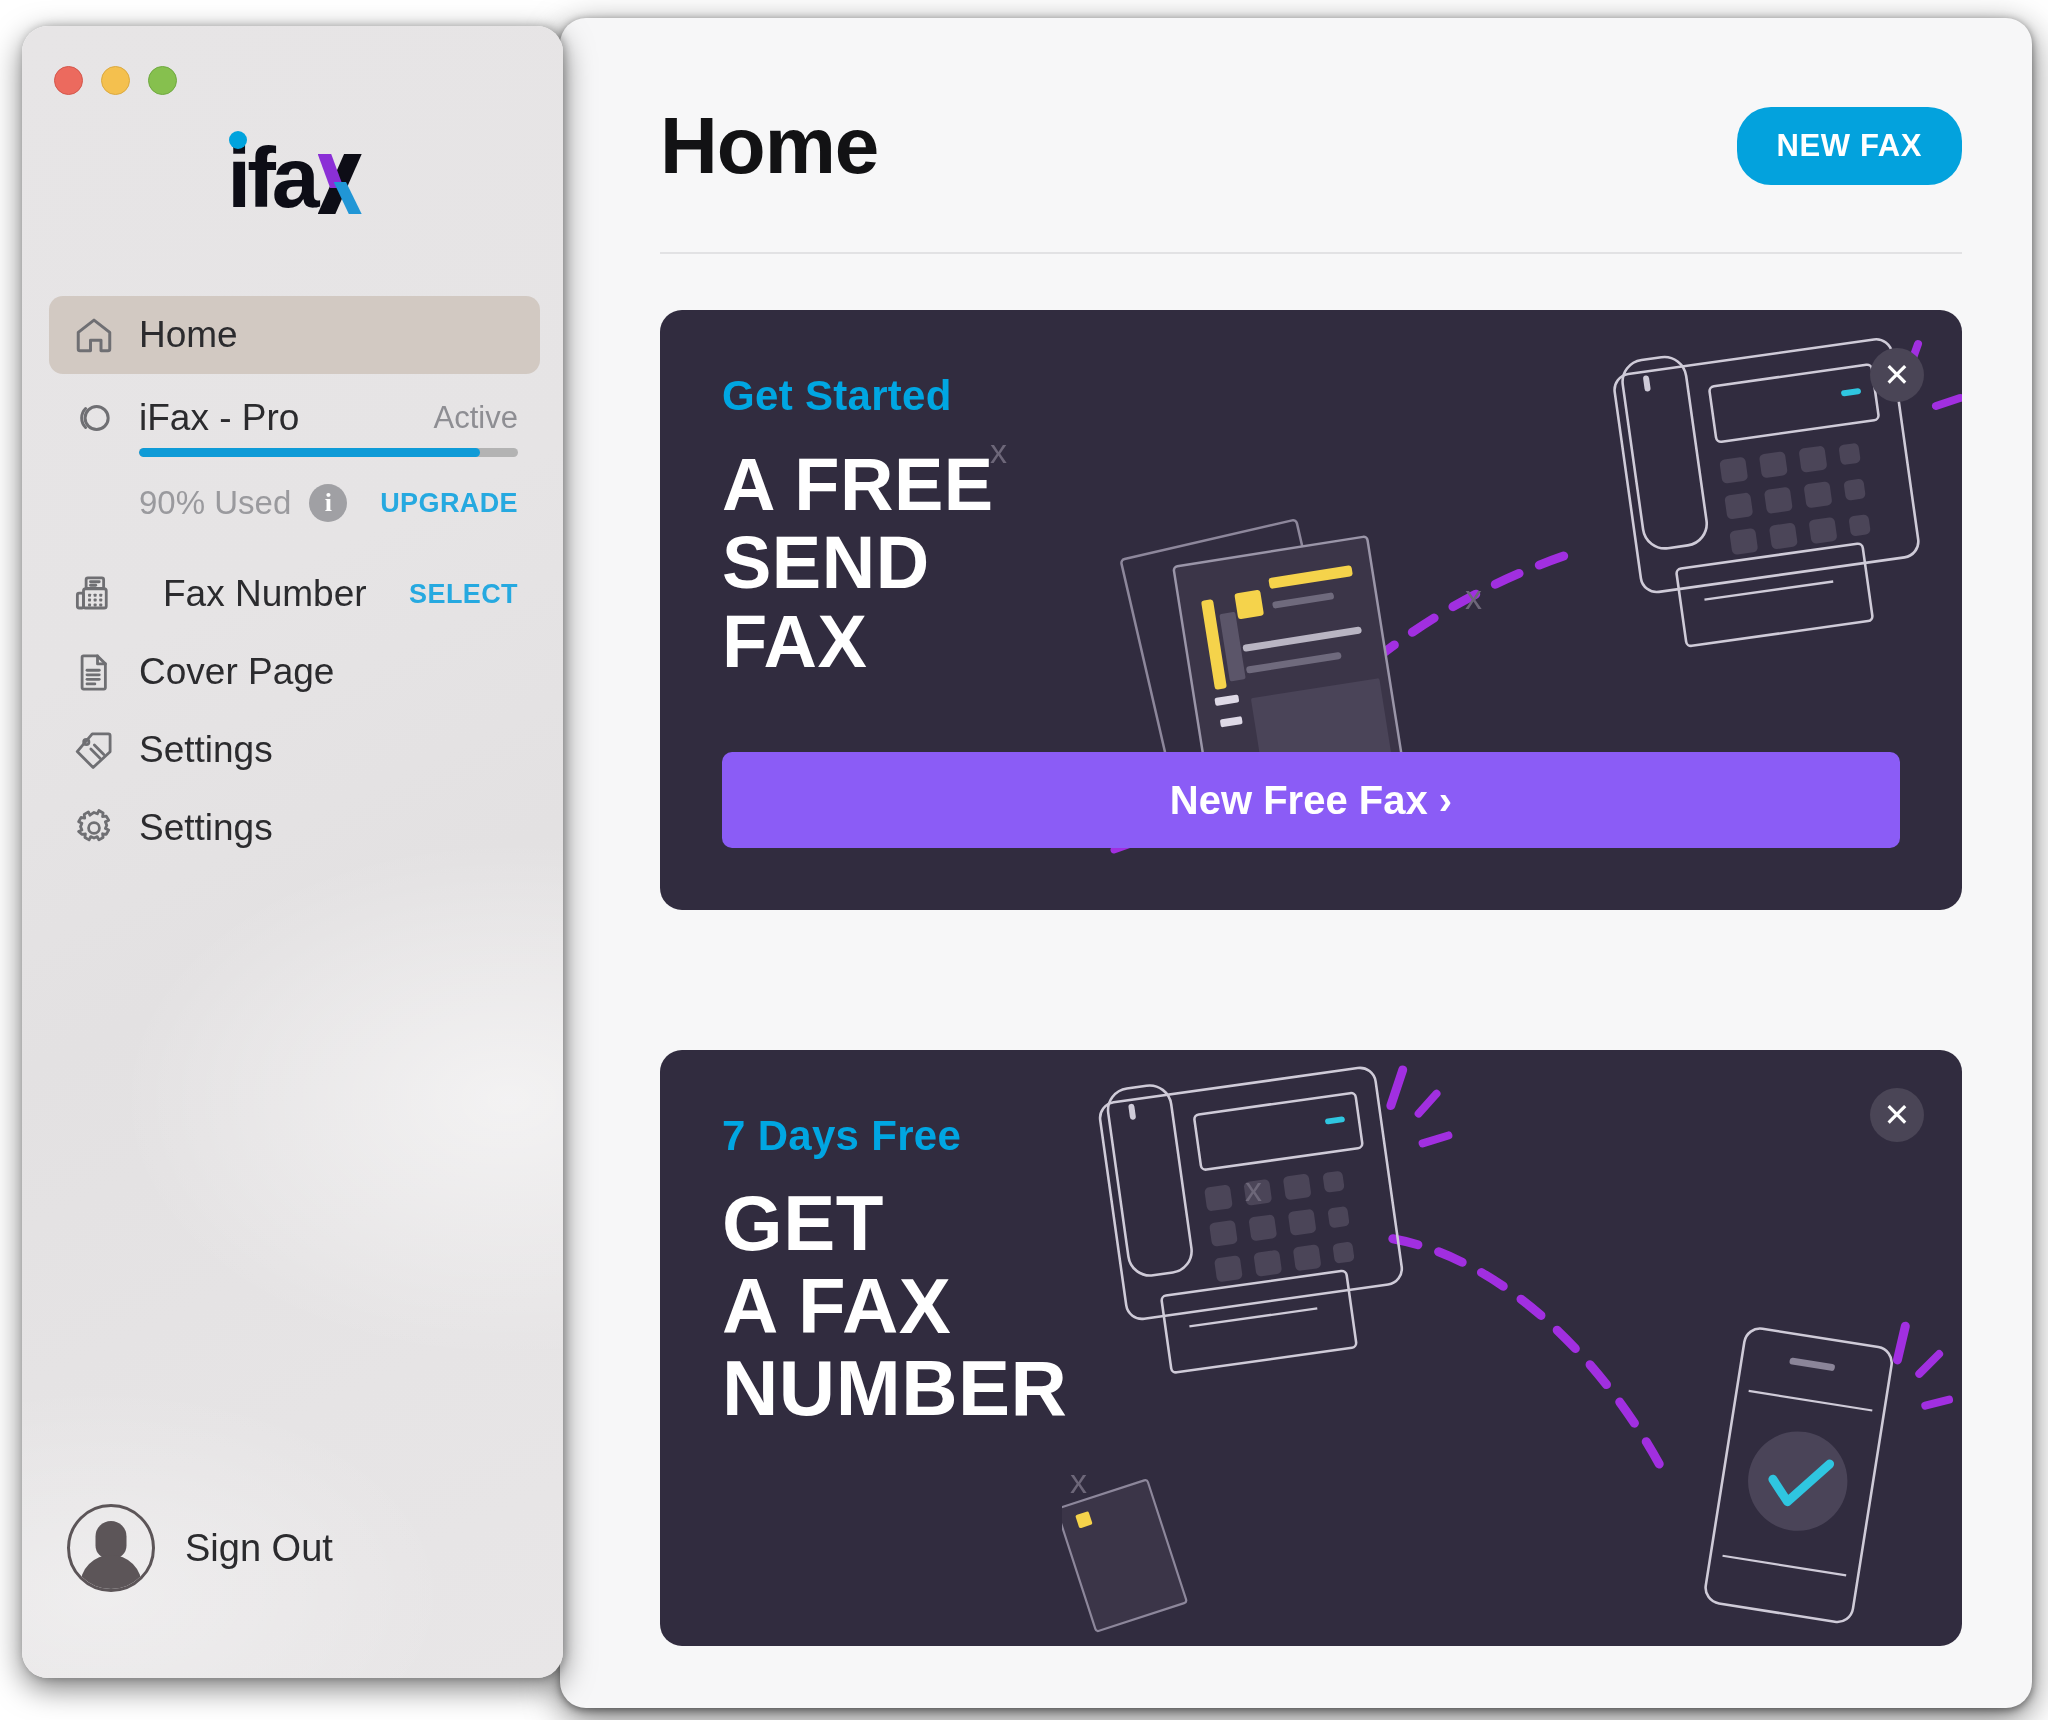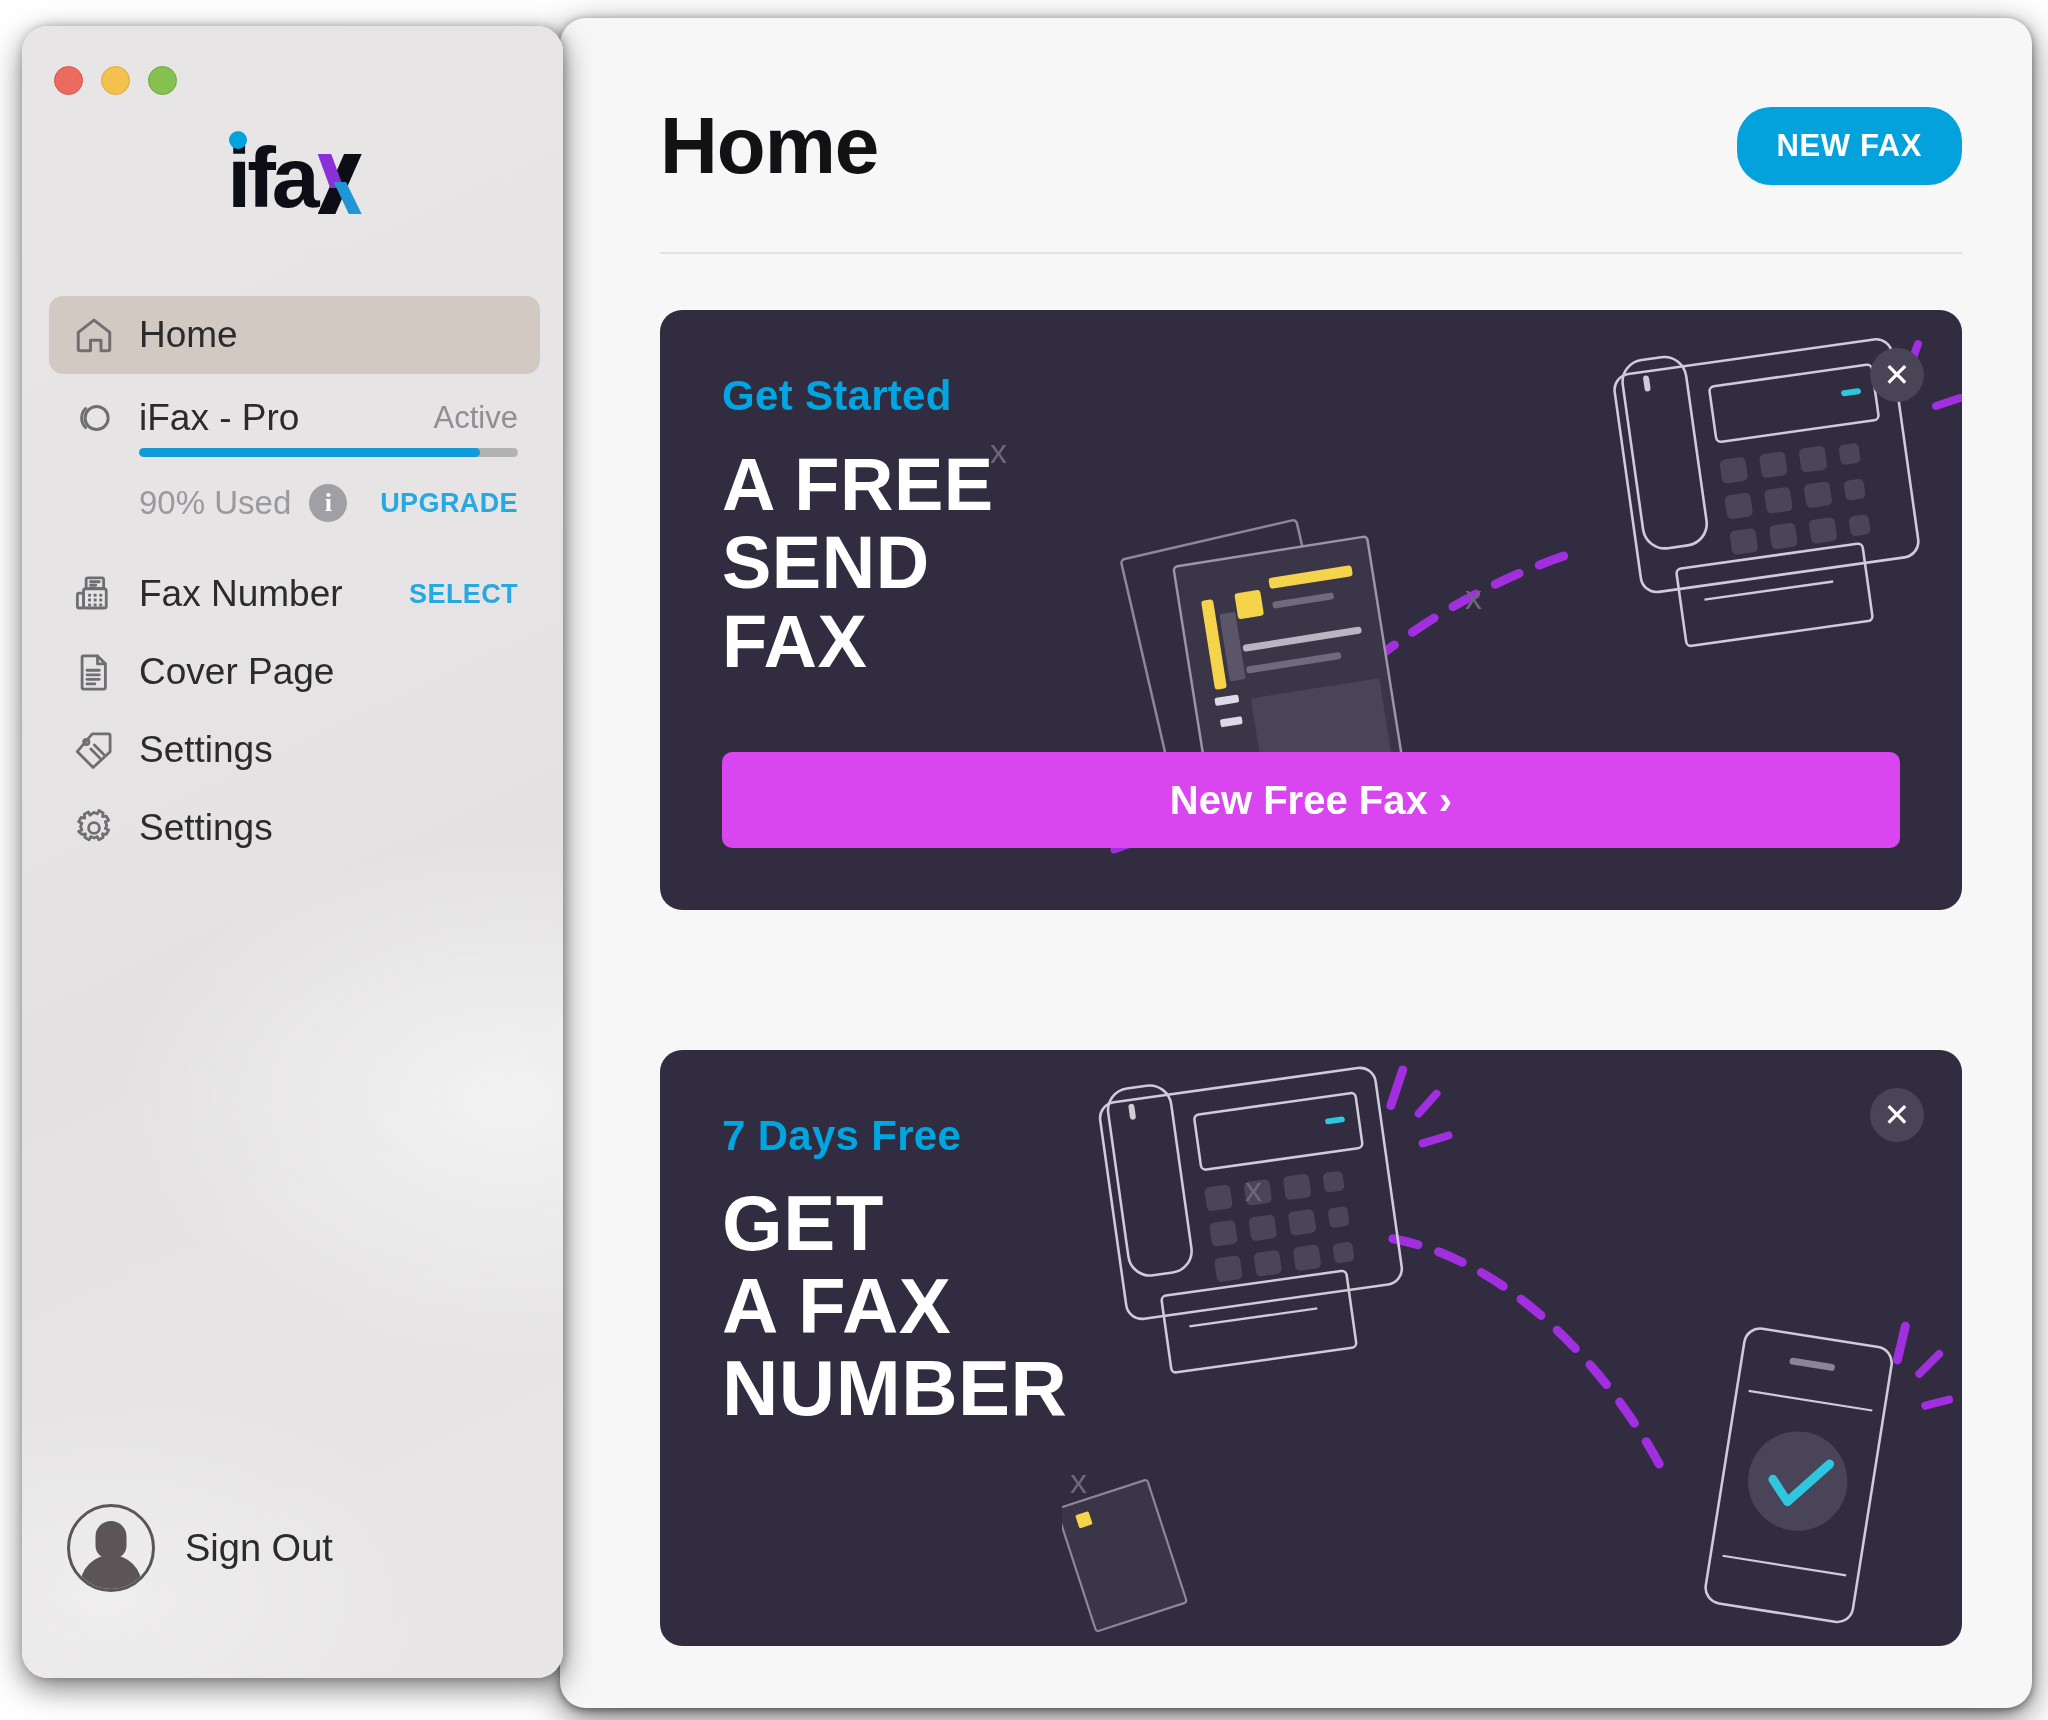--- a/index.html
+++ b/index.html
@@ -343,21 +343,21 @@
     letter-spacing: 0.5px;
   }
   .card.second .card-title { font-size: 78px; margin-top: 22px; }
 
   .card-cta {
     position: absolute;
     left: 62px;
     right: 62px;
     bottom: 62px;
     height: 96px;
-    background: #d946ef;
+    background: #8b5cf6;
     border: none;
     border-radius: 10px;
     color: #ffffff;
     font-size: 40px;
     font-weight: 700;
     font-family: "Liberation Sans", sans-serif;
     cursor: pointer;
     z-index: 4;
   }
 
@@ -596,21 +596,21 @@
             <div class="progress-fill" id="usage-fill" style="width: 90%;"></div>
           </div>
           <div class="usage-line">
             <span class="usage-text">90% Used</span>
             <span class="info-badge">i</span>
             <span class="usage-action">UPGRADE</span>
           </div>
         </div>
       </div>
 
-      <div class="nav-item" style="margin-top:26px;">
+      <div class="nav-item" style="margin-top:26px;gap:24px;">
         <span class="nav-icon">
           <svg width="42" height="42" viewBox="0 0 24 24" fill="none" stroke="#6f6f73" stroke-width="1.6" stroke-linecap="round" stroke-linejoin="round">
             <rect x="7.5" y="2.8" width="10" height="6" rx="1"></rect>
             <line x1="10" y1="5" x2="15" y2="5"></line>
             <line x1="10" y1="7" x2="13" y2="7"></line>
             <rect x="6" y="9" width="13" height="11" rx="1.2"></rect>
             <rect x="2.5" y="11.5" width="3.5" height="8.5" rx="1"></rect>
             <g fill="#6f6f73" stroke="none">
               <rect x="8.6" y="11.8" width="1.7" height="1.7" rx="0.4"></rect>
               <rect x="11.8" y="11.8" width="1.7" height="1.7" rx="0.4"></rect>

